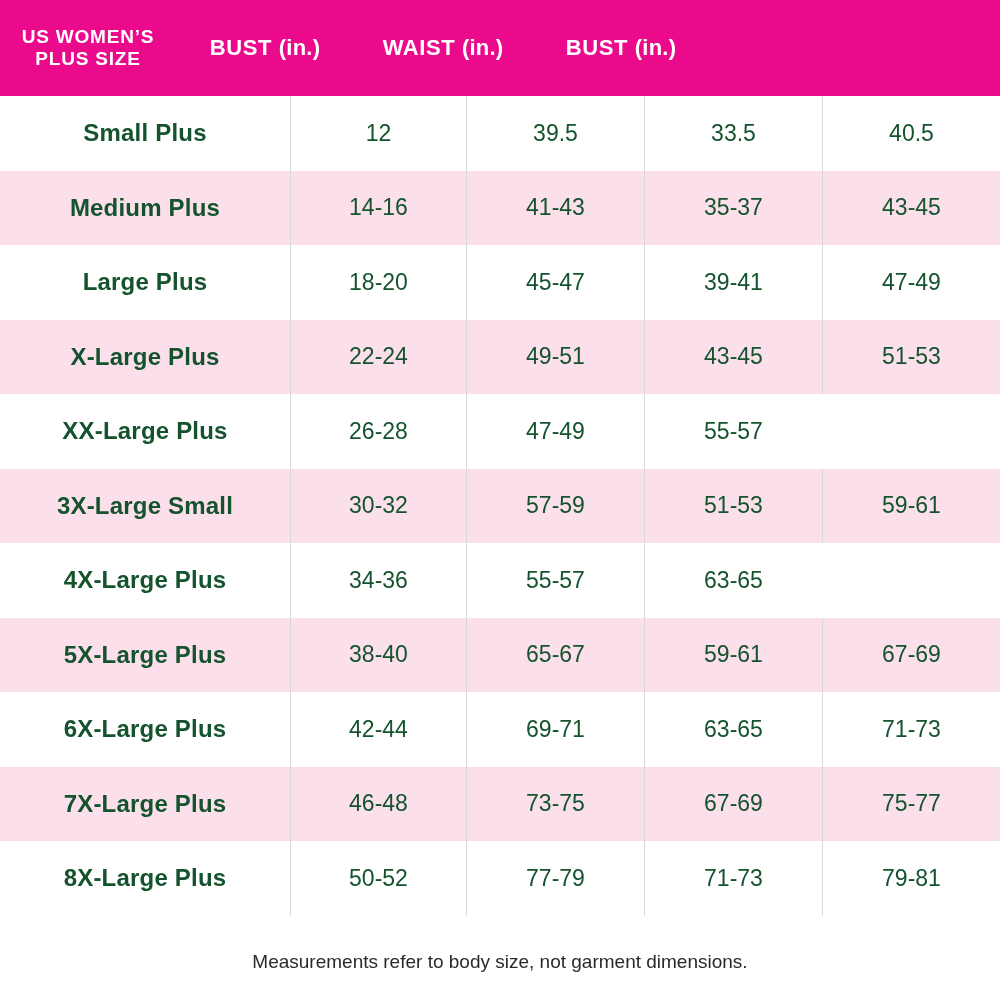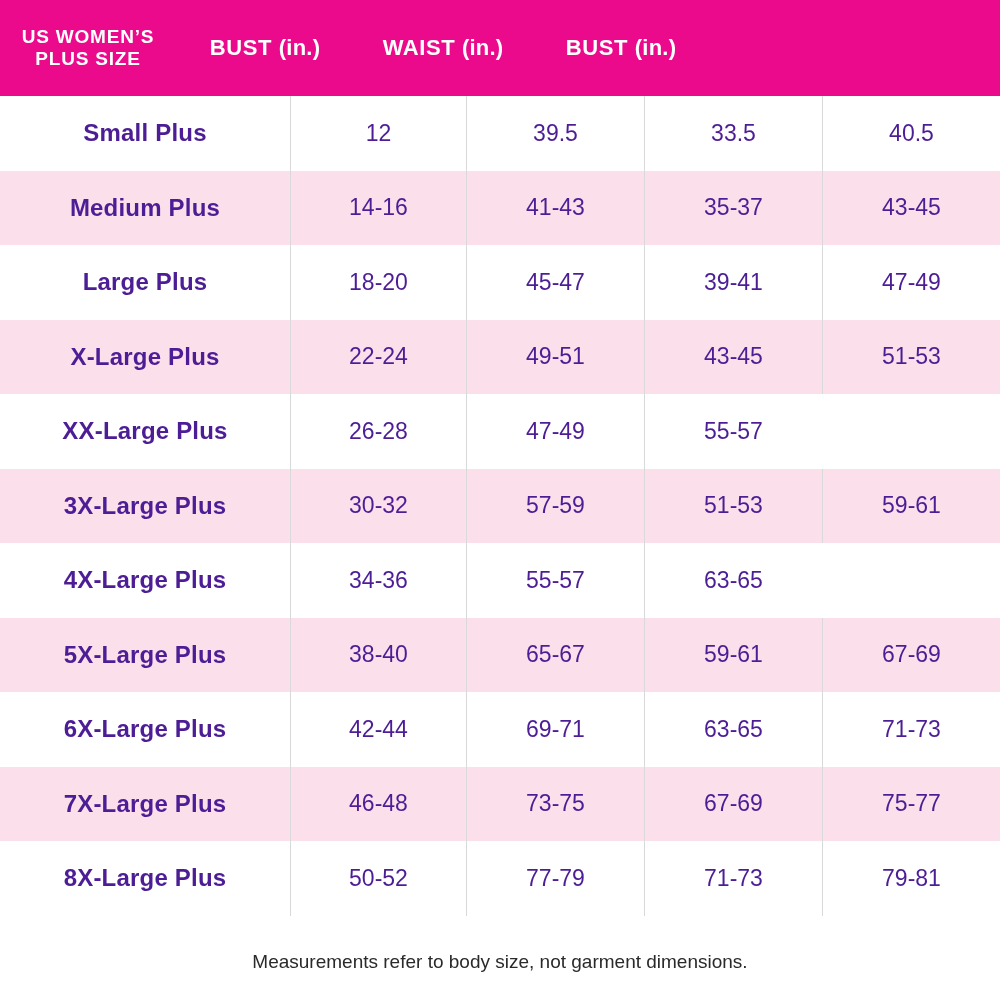--- a/index.html
+++ b/index.html
@@ -76,21 +76,21 @@
   .tr.alt {
     background: #fbdfeb;
   }
   .td {
     box-sizing: border-box;
     height: 100%;
     display: flex;
     align-items: center;
     justify-content: center;
     font-size: 23px;
-    color: #4c1d95;
+    color: #14532d;
     padding: 12px 6px;
     text-align: center;
   }
   .td.label {
     font-weight: bold;
     font-size: 24px;
     letter-spacing: 0.2px;
   }
   
   .td.sep {
@@ -164,21 +164,21 @@
     </div>
 
     <div class="tr">
       <div class="td label c0">XX-Large Plus</div>
       <div class="td c1 sep">26-28</div>
       <div class="td c3 sep">47-49</div>
       <div class="td c4 sep">55-57</div>
     </div>
 
     <div class="tr alt">
-      <div class="td label c0">3X-Large Plus</div>
+      <div class="td label c0">3X-Large Small</div>
       <div class="td c1 sep">30-32</div>
       <div class="td c2 sep">57-59</div>
       <div class="td c3 sep">51-53</div>
       <div class="td c4 sep">59-61</div>
     </div>
 
     <div class="tr">
       <div class="td label c0">4X-Large Plus</div>
       <div class="td c1 sep">34-36</div>
       <div class="td c3 sep">55-57</div>

